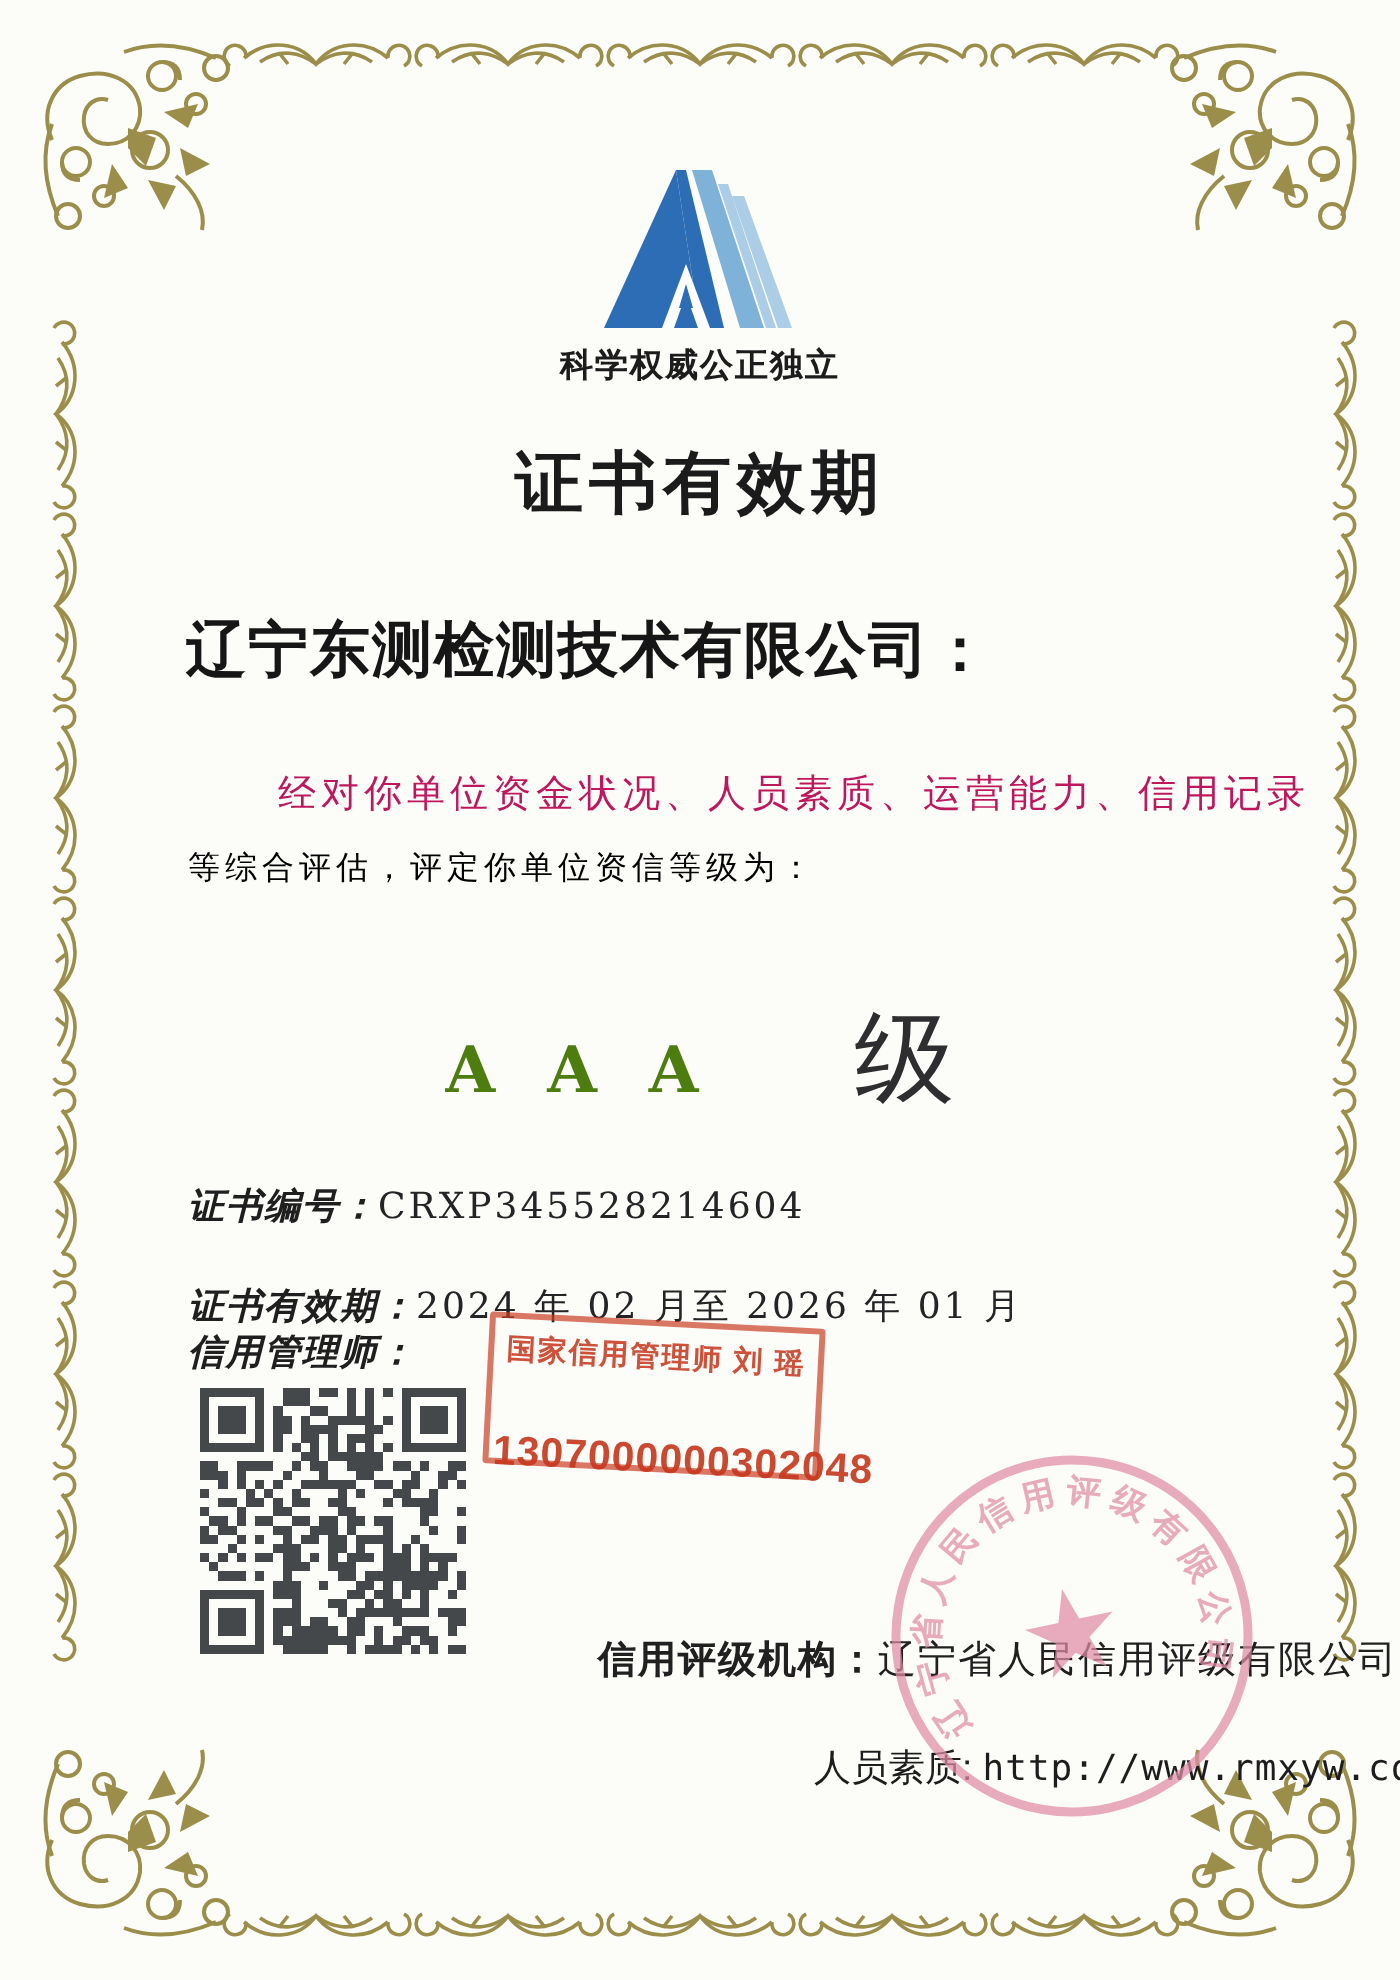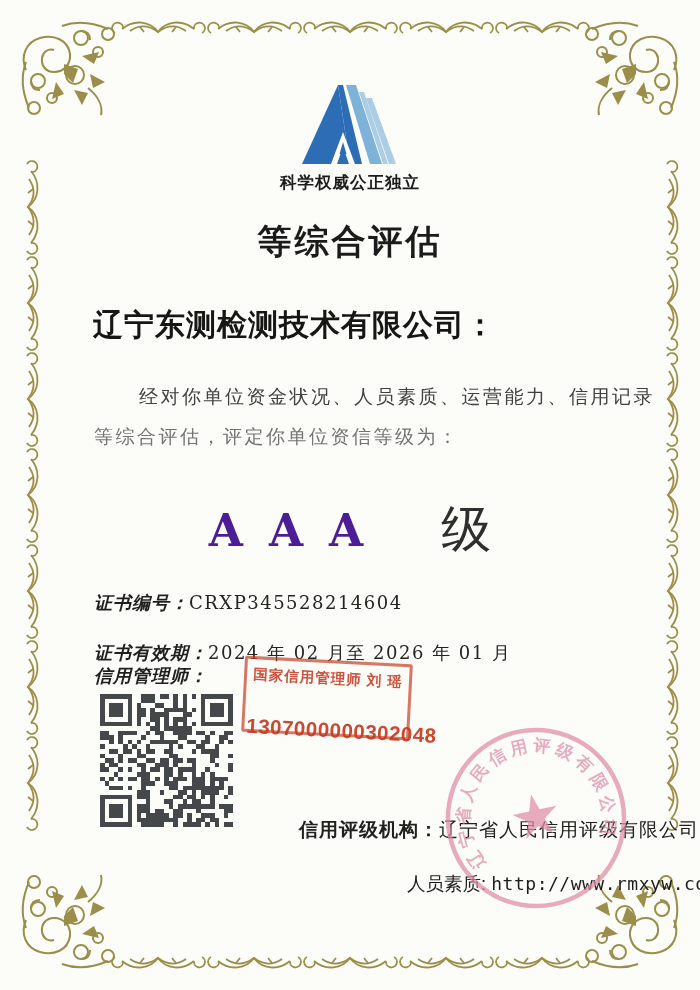--- a/index.html
+++ b/index.html
@@ -21,28 +21,28 @@
   
   .cert-title{
     left:0;top:219px;width:700px;text-align:center;
     font-size:34px;font-weight:bold;color:#1b1b1b;letter-spacing:3px;
   }
   
   .recipient{
     left:93px;top:305px;font-size:30px;font-weight:bold;color:#161616;letter-spacing:1px;
   }
   
-  .para-line1{left:139px;top:384px;font-size:19px;color:#404040;letter-spacing:2.5px;}
-  .para-line2{left:94px;top:424px;font-size:19px;color:#737373;letter-spacing:2.5px;}
+  .para-line1{left:139px;top:384px;font-size:19px;color:#be185d;letter-spacing:2.5px;}
+  .para-line2{left:94px;top:424px;font-size:16px;color:#000000;letter-spacing:2.5px;}
   
   .rating-row{
     left:0;top:496px;width:700px;display:flex;justify-content:center;align-items:baseline;gap:78px;
   }
   .rating-letters{
-    font-family:"DejaVu Serif", serif;font-size:44px;font-weight:bold;color:#4c1d95;
+    font-family:"DejaVu Serif", serif;font-size:32px;font-weight:bold;color:#4d7c0f;
     letter-spacing:26px;margin-right:-26px;
   }
   .rating-suffix{
     font-family:"DejaVu Serif", serif;font-size:50px;font-weight:400;color:#2e2e30;
   }
   
   .field{left:94px;font-size:18px;color:#1f1f1f;letter-spacing:1px;}
   .field .lbl{font-weight:600;font-style:italic;}
   .field .val{font-family:"DejaVu Serif", serif;letter-spacing:1.5px;color:#242426;margin-top:32px;}
   #field-no{top:591px;}
@@ -162,21 +162,21 @@
   <polygon points="70,16 76,16 100,82 93,82" fill="#abcde6"></polygon>
 </svg>
 
 <div class="abs mottos">
   <span>科学</span>
   <span>权威</span>
   <span>公正</span>
   <span>独立</span>
 </div>
 
-<div class="abs cert-title">等综合评估</div>
+<div class="abs cert-title">证书有效期</div>
 
 <div class="abs recipient">辽宁东测检测技术有限公司：</div>
 
 <div class="abs para-line1">经对你单位资金状况、人员素质、运营能力、信用记录</div>
 <div class="abs para-line2">等综合评估，评定你单位资信等级为：</div>
 
 <div class="abs rating-row">
   <span class="rating-letters">AAA</span>
   <span class="rating-suffix">级</span>
 </div>

